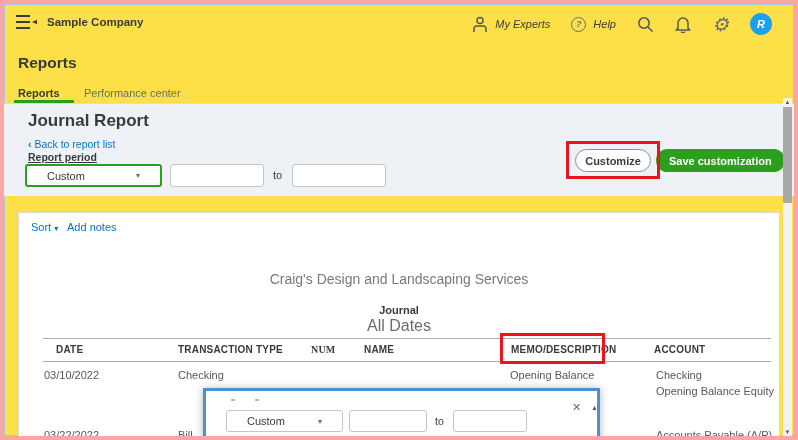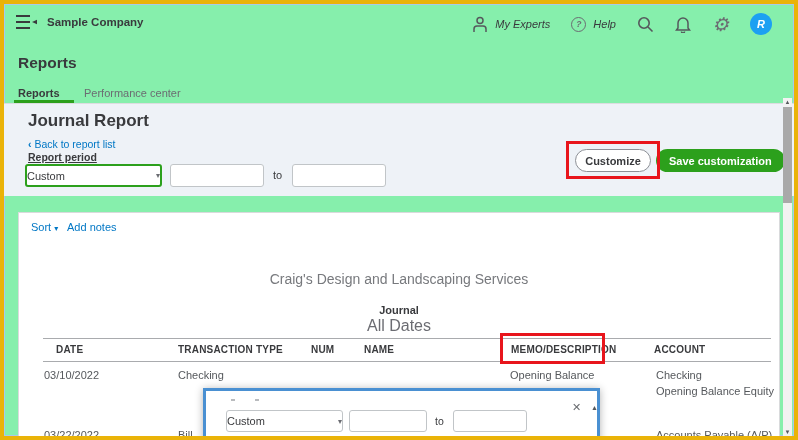--- a/index.html
+++ b/index.html
@@ -1,18 +1,18 @@
 <!DOCTYPE html>
 <html><head>
 <meta charset="utf-8">
 <style>
   * { box-sizing: border-box; margin: 0; padding: 0; }
   body { background:#fff; font-family:"Liberation Sans", sans-serif; }
-  .frame { position:relative; width:798px; height:440px; border:4px solid #eab308;
-           box-shadow: inset 0 0 0 1px #a9c9ea; background:#86efac; overflow:hidden; }
+  .frame { position:relative; width:798px; height:440px; border:4px solid #fca5a5;
+           box-shadow: inset 0 0 0 1px #a9c9ea; background:#fde047; overflow:hidden; }
   .abs { position:absolute; }
   .txt { color:#393a3d; }
   .muted { color:#6b6c72; }
   .link { color:#0077c5; }
   .bold { font-weight:bold; }
 
   
   .topbar-right { position:absolute; top:6px; right:22px; height:28px;
                   display:flex; align-items:center; gap:21px;font-style:italic; }
   .tb-item { display:flex; align-items:center; gap:7px; font-size:11px; color:#393a3d; cursor:pointer; }
@@ -25,21 +25,21 @@
 
   
   .tab { font-size:11px; cursor:pointer; }
   .tab-underline { background:#2ca01c; height:3px; }
   .tab-border { background:#dcdde0; height:1px; }
 
   
   .band { left:0; top:100px; width:790px; height:92px; background:#eef2f7; }
   .select-box { background:#fff; border:1px solid #c1c5c8; border-radius:3px;
                 display:flex; align-items:center; justify-content:space-between;
-                padding:0 0; font-size:11px; color:#393a3d; cursor:pointer; }
+                padding:0 20px; font-size:11px; color:#393a3d; cursor:pointer; }
   .select-green { border:2px solid #2ca01c; }
   .caret { font-size:8px; color:#6b6c72; }
   .dateinput { border:1px solid #c1c5c8; border-radius:3px; background:#fff; height:23px; font-size:11px; padding:0 6px; }
   .btn-outline { background:#fff; border:1px solid #8d9096; border-radius:12px;
                  font-size:11px; font-weight:bold; color:#393a3d;
                  display:flex; align-items:center; justify-content:center; cursor:pointer; }
   .btn-green { background:#2ca01c; border:none; border-radius:12px; font-size:11px; font-weight:bold;
                color:#fff; display:flex; align-items:center; justify-content:center;
                padding:0 13px; cursor:pointer; }
   .red-box { border:3px solid #e8151c; background:transparent; z-index:30; pointer-events:none; }
@@ -155,21 +155,21 @@
 
     <div class="abs center" style="top:58px; font-size:14px; color:#77797d;">Craig's Design and Landscaping Services</div>
     <div class="abs center txt bold" style="top:91px; font-size:11px;">Journal</div>
     <div class="abs center muted" style="top:104px; font-size:16px;">All Dates</div>
 
     <div class="abs hline" style="left:24px; top:125px; width:728px;"></div>
     <div class="abs hline" style="left:24px; top:148px; width:728px;"></div>
 
     <div class="abs th" style="left:25px;  top:131px;margin-left:12px;">DATE</div>
     <div class="abs th" style="left:159px; top:131px;">TRANSACTION TYPE</div>
-    <div class="abs th" style="left:292px; top:131px;">NUM</div>
+    <div class="abs th" style="left:292px; top:131px;font-family:Liberation Serif, serif;">NUM</div>
     <div class="abs th" style="left:345px; top:131px;">NAME</div>
     <div class="abs th" style="left:492px; top:131px;">MEMO/DESCRIPTION</div>
     <div class="abs th" style="left:635px; top:131px;">ACCOUNT</div>
 
     <div>
       <div class="abs td" style="left:25px;  top:156px;">03/10/2022</div>
       <div class="abs td" style="left:159px; top:156px;">Checking</div>
       <div class="abs td" style="left:491px; top:156px;">Opening Balance</div>
       <div class="abs td" style="left:637px; top:156px;">Checking</div>
       <div class="abs td" style="left:637px; top:172px;">Opening Balance Equity</div>

